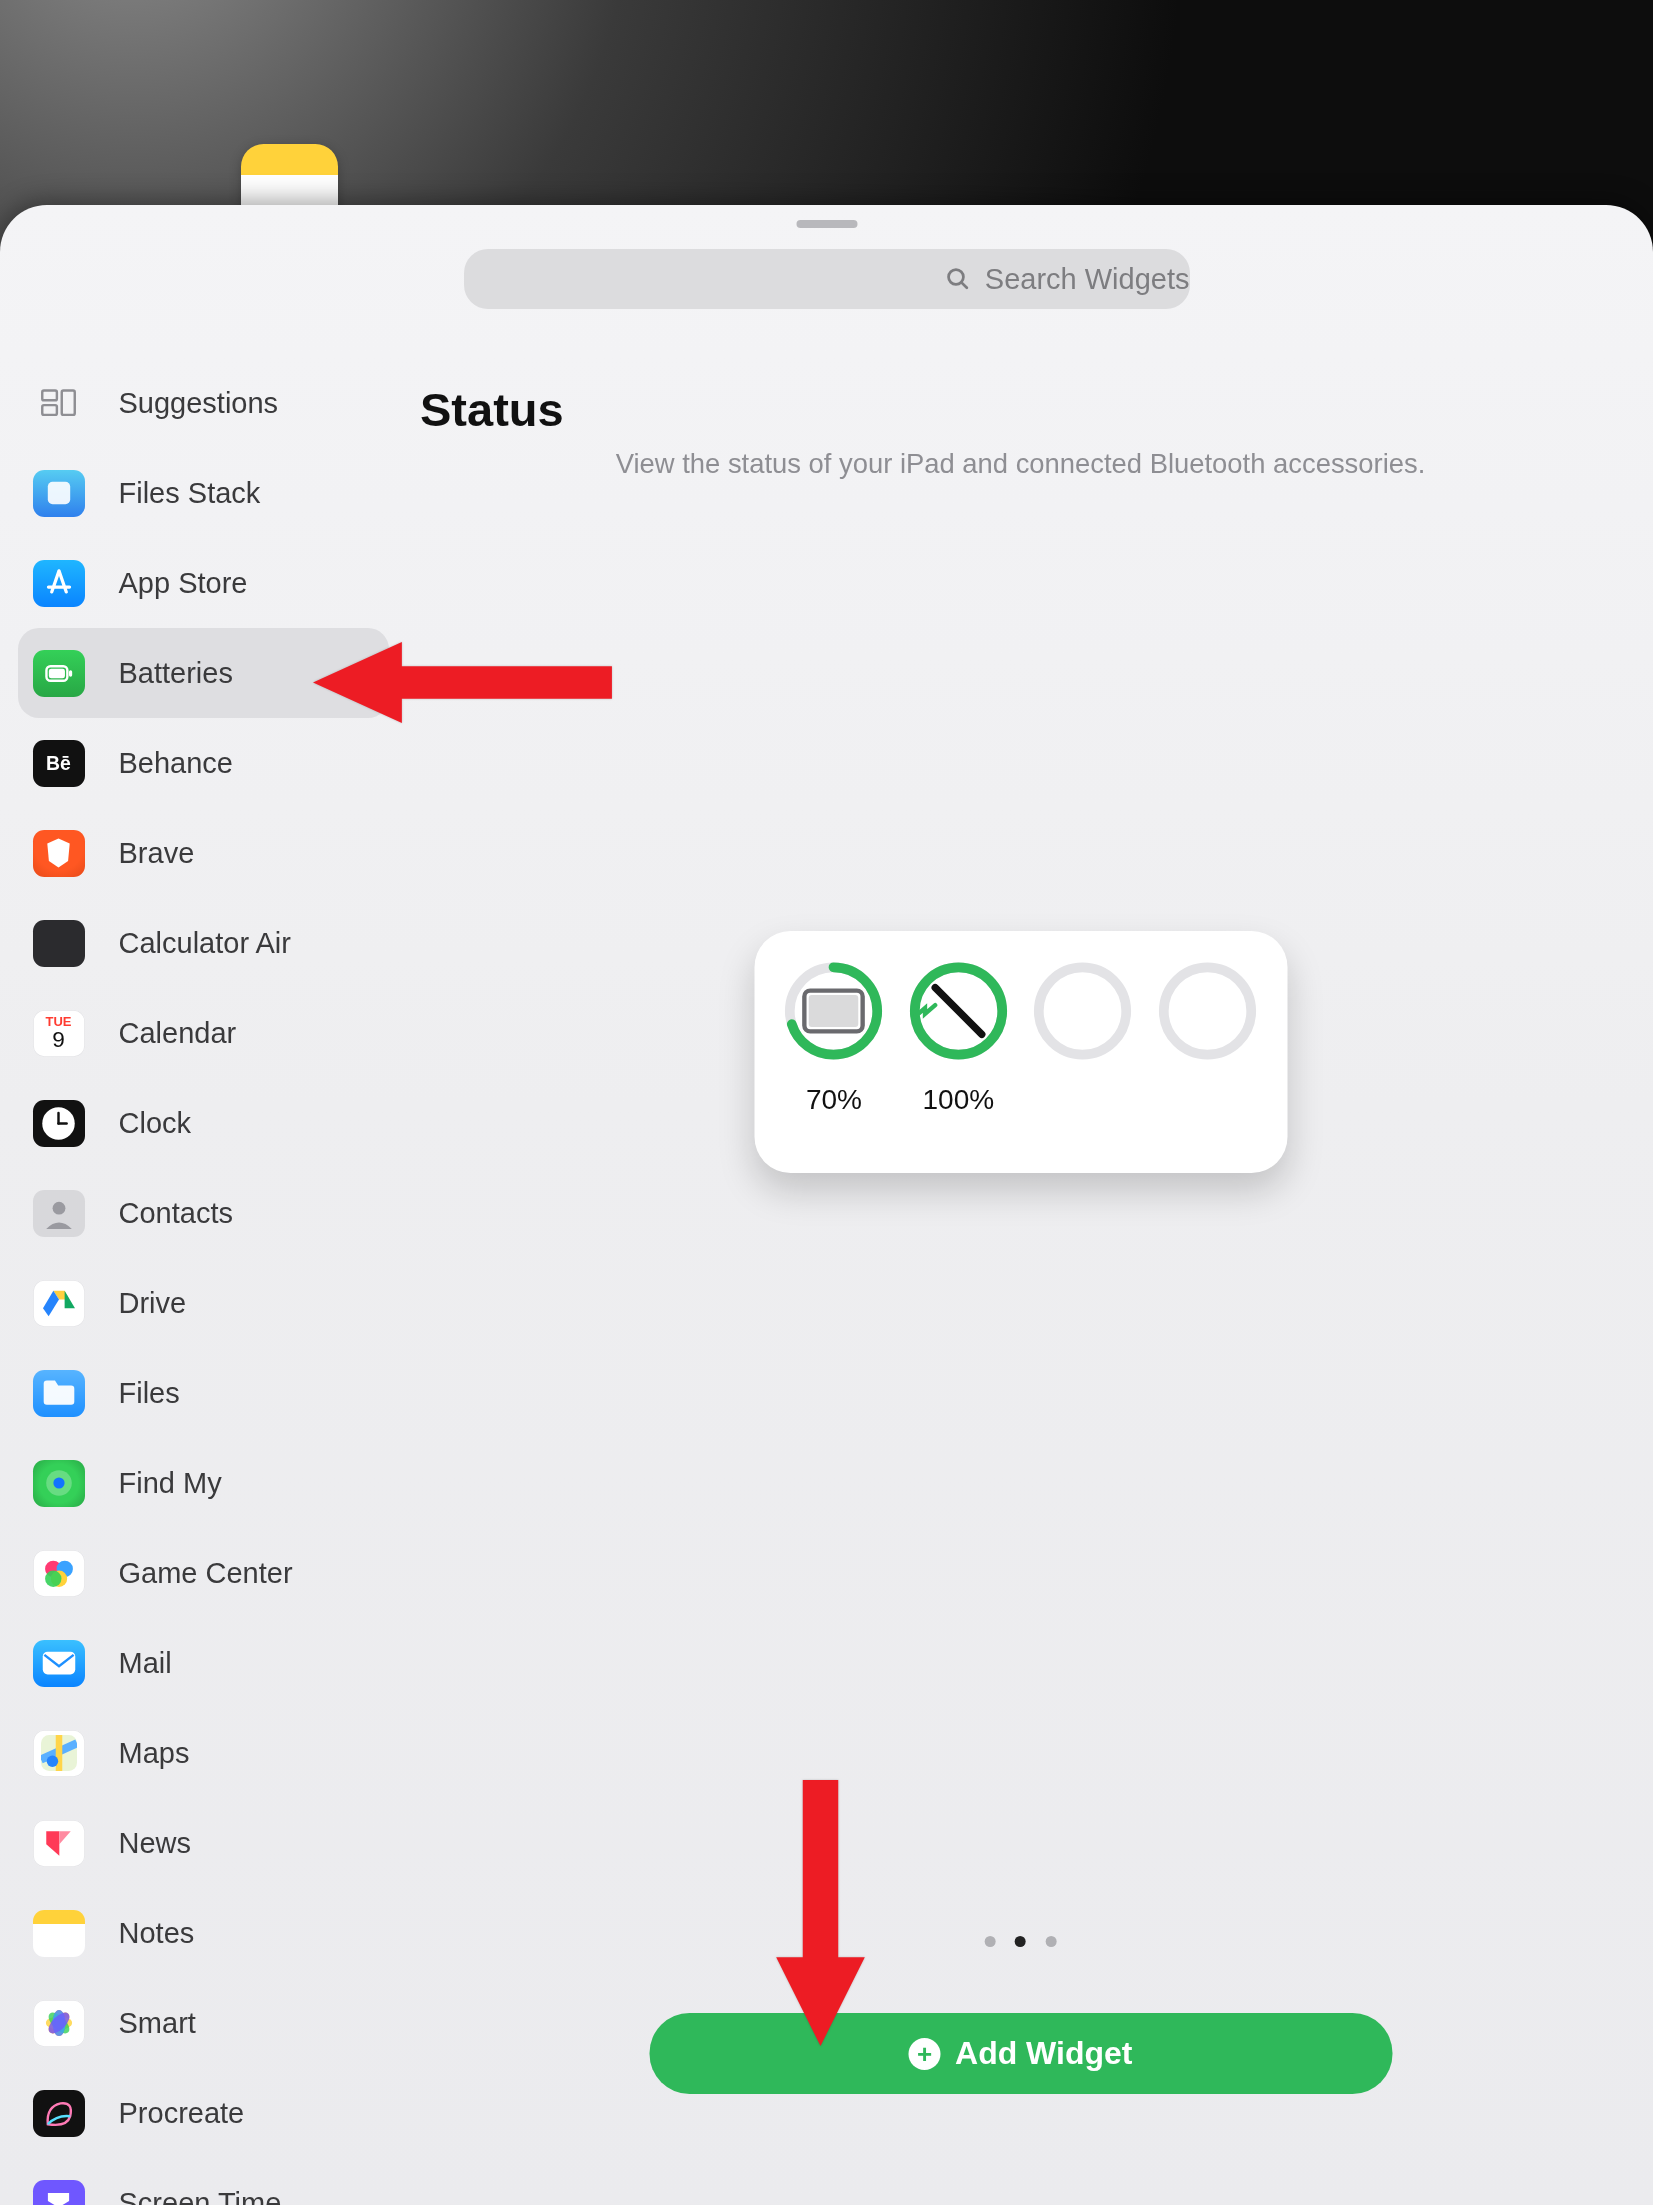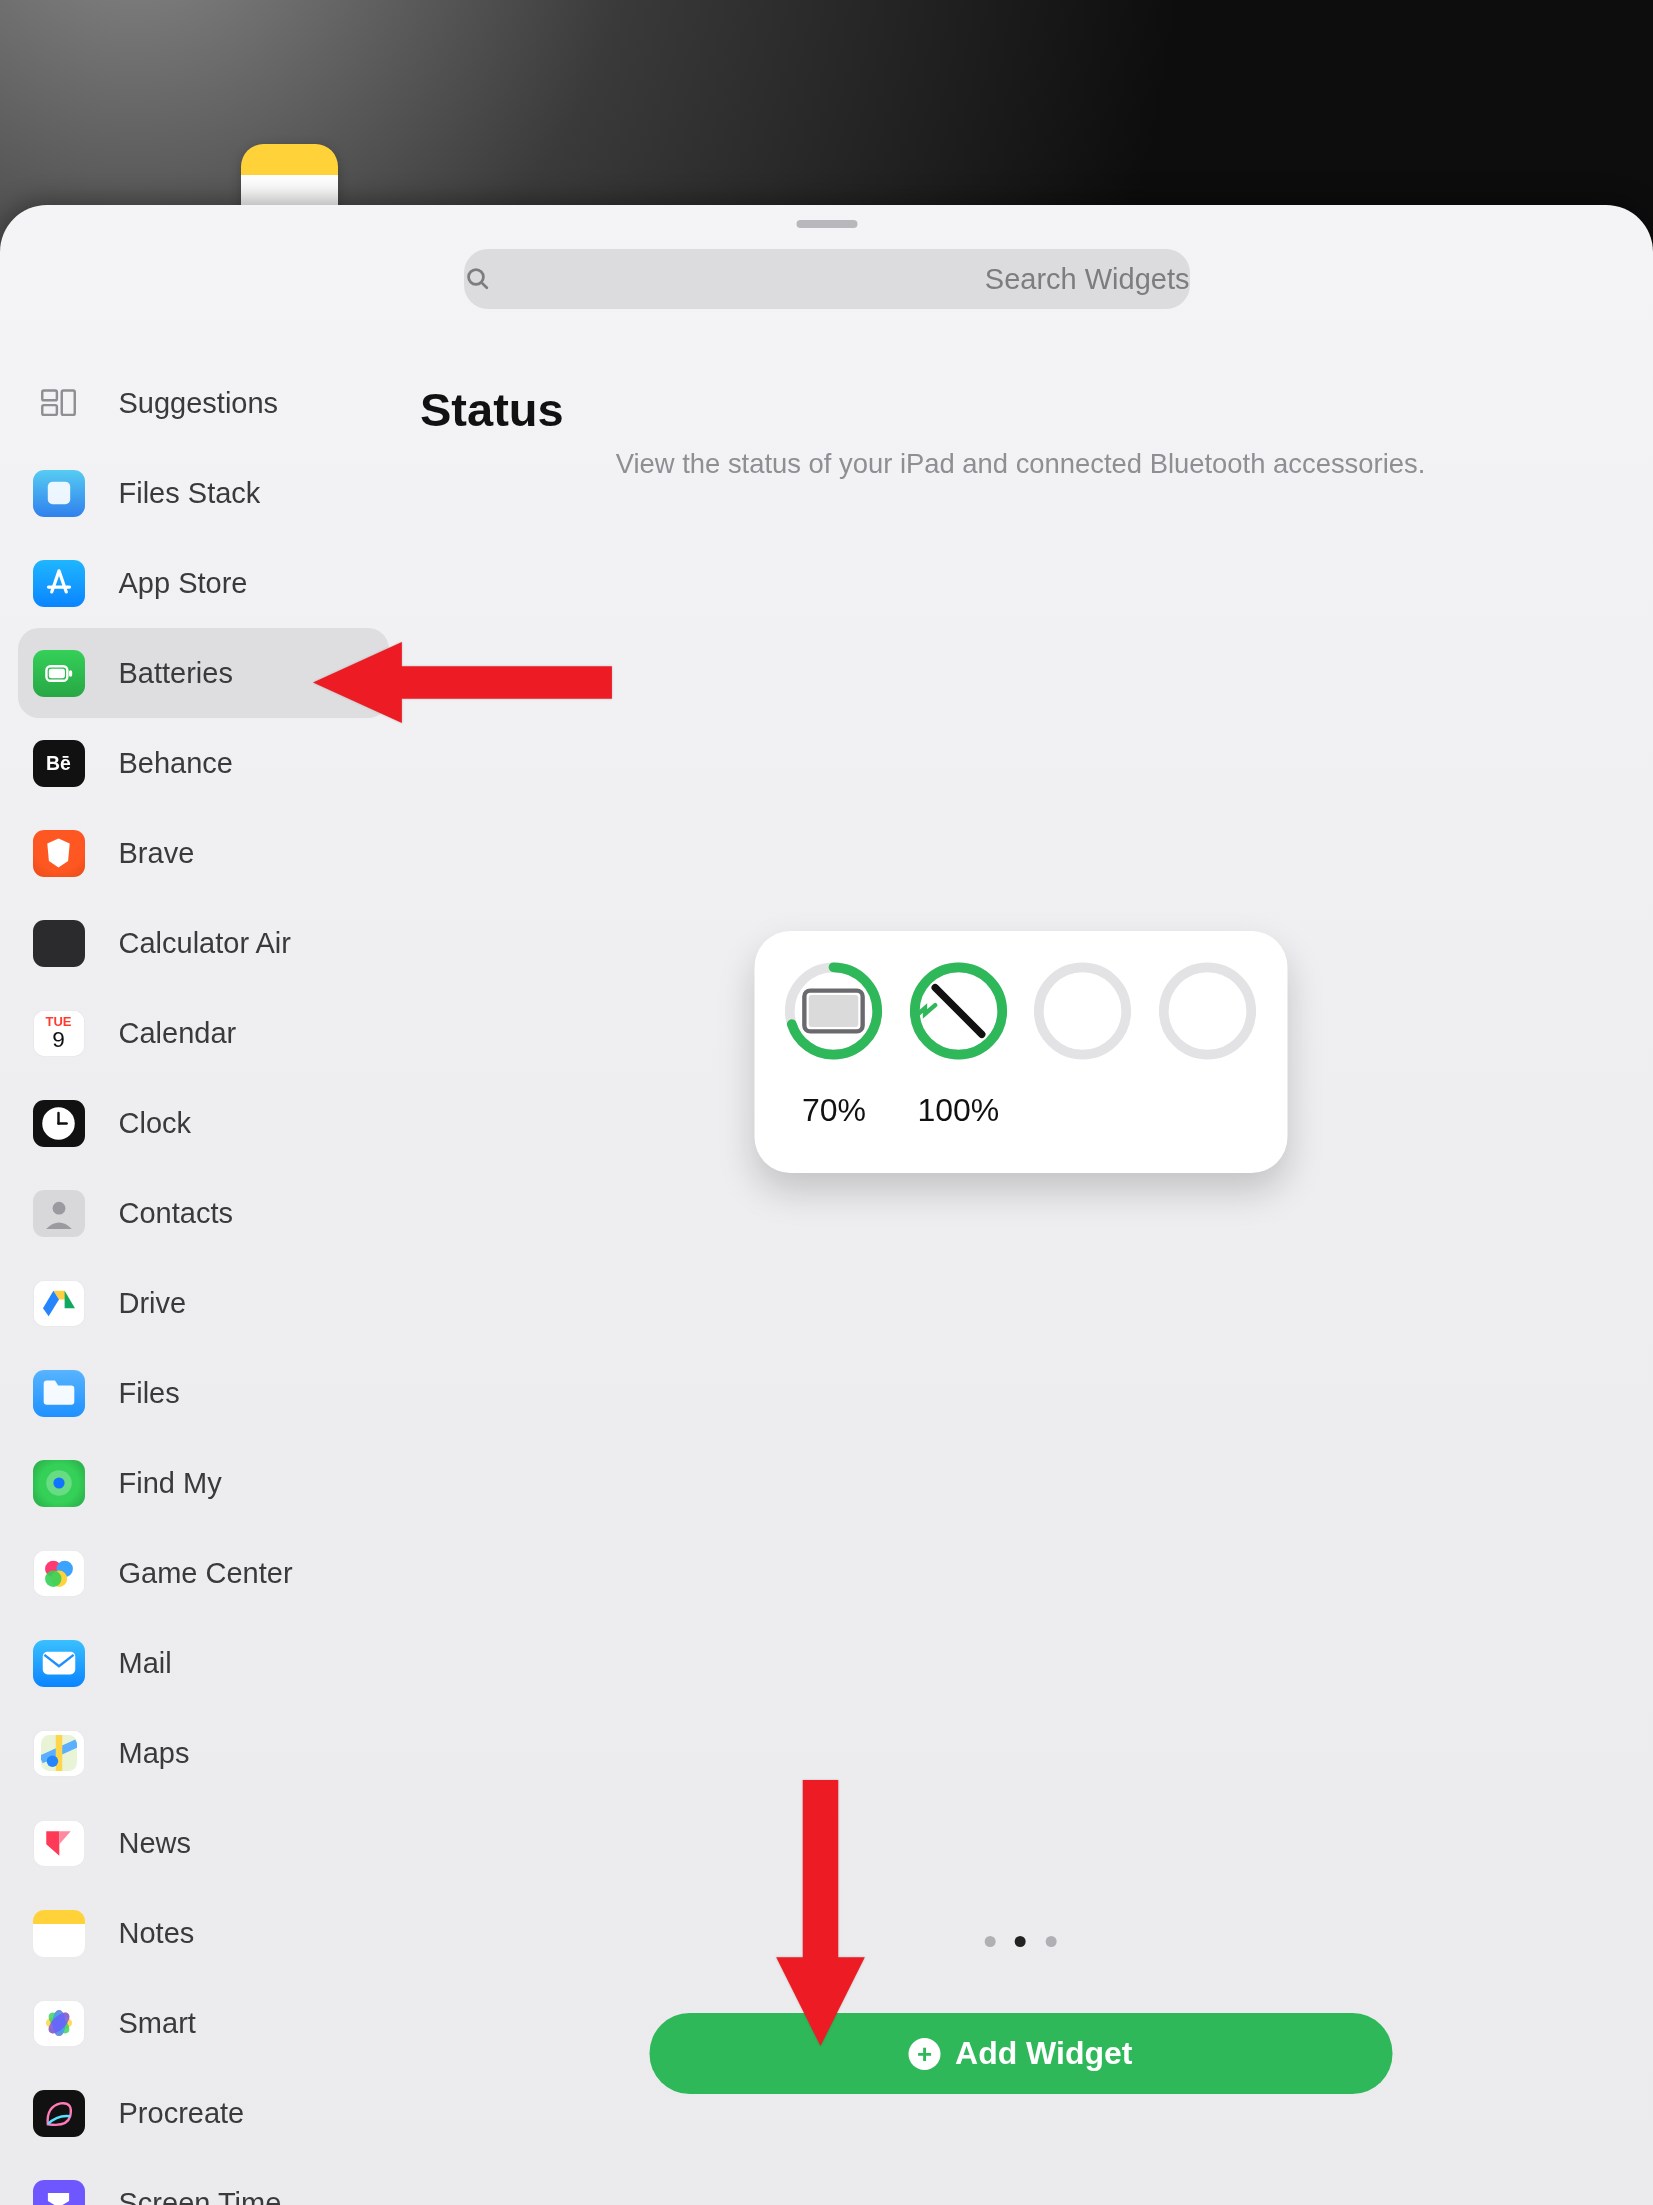--- a/index.html
+++ b/index.html
@@ -39,21 +39,21 @@
     background: #b8b8bc;
     border-radius: 4px;
   }
 
   .search-wrap {
     position: absolute;
     top: 44px; left: 50%; transform: translateX(-50%);
     width: 726px; height: 60px;
     background: #dcdcde;
     border-radius: 24px;
-    display: flex; align-items: center; justify-content: space-between;
+    display: flex; align-items: center; justify-content: flex-end;
     gap: 13px;
     color: #7d7d80;
     font-size: 29px;
   }
   .search-wrap svg { width: 27.4px; height: 27.4px; stroke: #7d7d80; }
 
   .sidebar {
     position: absolute;
     left: 18px; top: 153px;
     width: 371px;
@@ -141,22 +141,22 @@
   .ring {
     width: 102px; height: 102px;
     position: relative;
   }
   .ring svg { width:100%; height:100%; transform: rotate(-90deg);}
   .ring .dev {
     position:absolute; inset:0;
     display:flex; align-items:center; justify-content:center;
   }
   .pct {
-    margin-top: 30px;
-    font-size: 32px;
+    margin-top: 22px;
+    font-size: 28px;
     color: #111;
   }
 
   .page-dots {
     position: absolute;
     bottom: 226px; left: 50%; transform: translateX(-50%);
     display: flex; gap: 19.4px;
   }
   .page-dots span {
     width: 11.3px; height: 11.3px; border-radius: 50%;

